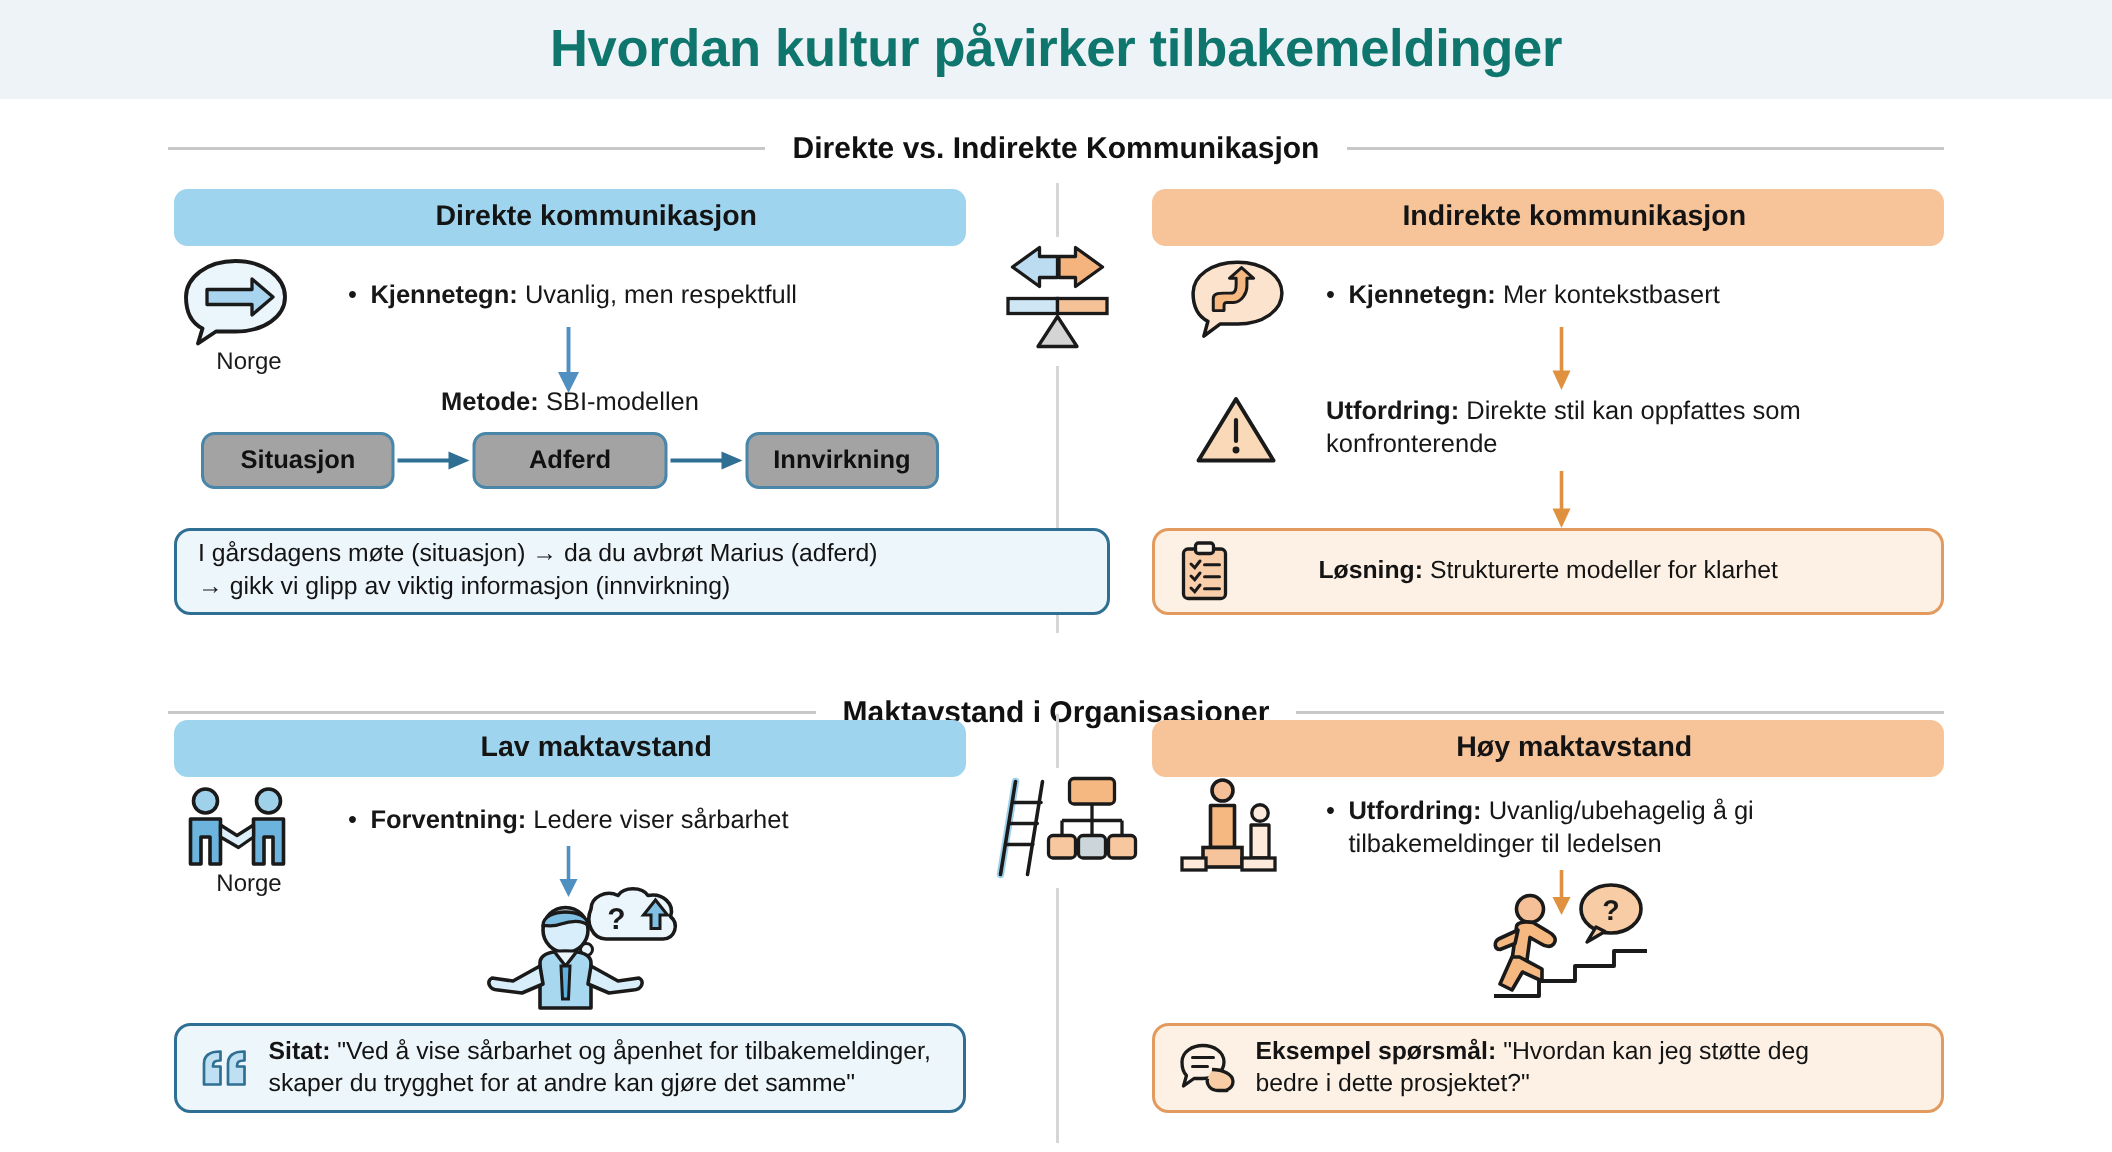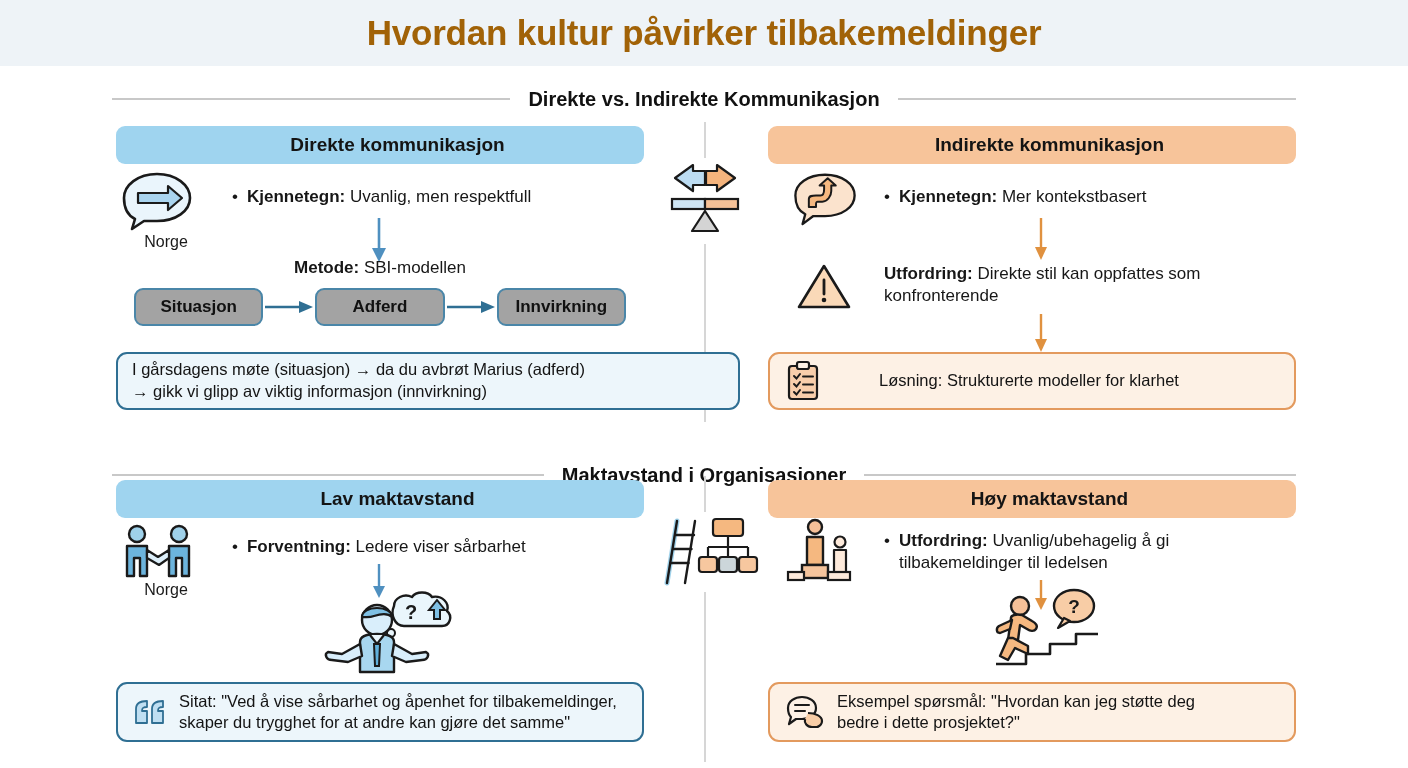--- a/index.html
+++ b/index.html
@@ -12,21 +12,21 @@
   }
   #page { position: relative; width: 1408px; height: 768px; }
 
   
   .title-bar {
     position: absolute; left: 0; top: 0; width: 1408px; height: 66px;
     background: #eef3f7;
     display: flex; align-items: center; justify-content: center;
   }
   .title-bar h1 {
-    font-size: 35px; font-weight: bold; letter-spacing: -0.2px; color: #a16207;
+    font-size: 35px; font-weight: bold; letter-spacing: -0.2px; color: #0f766e;
   }
 
   
   .section-head {
     position: absolute; left: 112px; width: 1184px; height: 34px;
     display: flex; align-items: center; gap: 18px;
   }
   .section-head .rule { flex: 1 1 auto; height: 2px; background: #c8c8c8; }
   .section-head h2 { font-size: 20px; font-weight: bold; color: #111; white-space: nowrap; }
   #sec1 { top: 82px; }
@@ -95,21 +95,21 @@
     font-size: 17px; font-weight: bold; color: #111;
   }
 
   
   .callout {
     position: absolute; border-radius: 11px;
     display: flex; align-items: center; gap: 13px;
     padding: 10px 16px;
     font-size: 16.5px; line-height: 1.3; color: #141414;
   }
-  .callout b { font-weight: normal; }
+  .callout b { font-weight: bold; }
   .callout.blue   { border: 2px solid #2f6f93; background: #edf6fb; }
   .callout.orange { border: 2px solid #e39a5e; background: #fdf1e5; }
 
   .ico { flex: 0 0 auto; display: block; }
   svg { display: block; overflow: visible; }
 </style>
 </head>
 <body>
 
 <div id="page">

